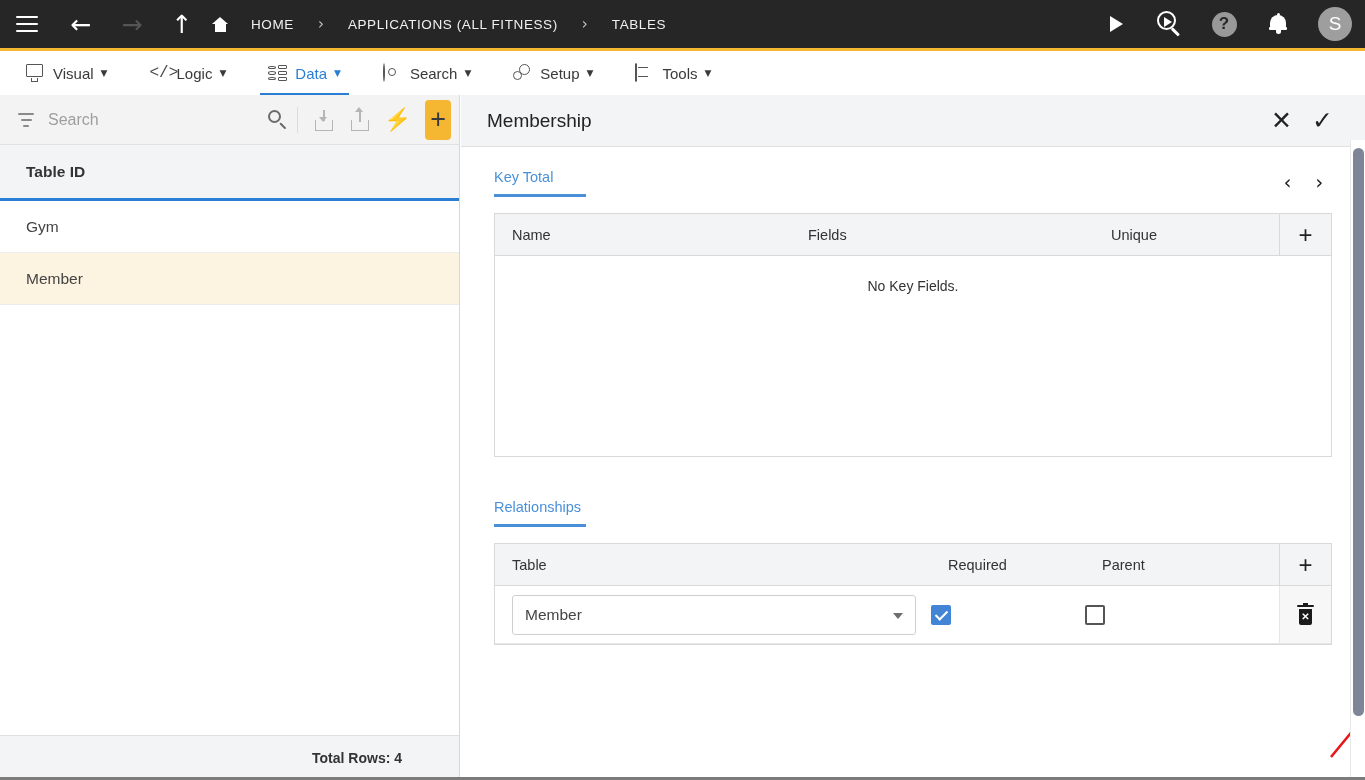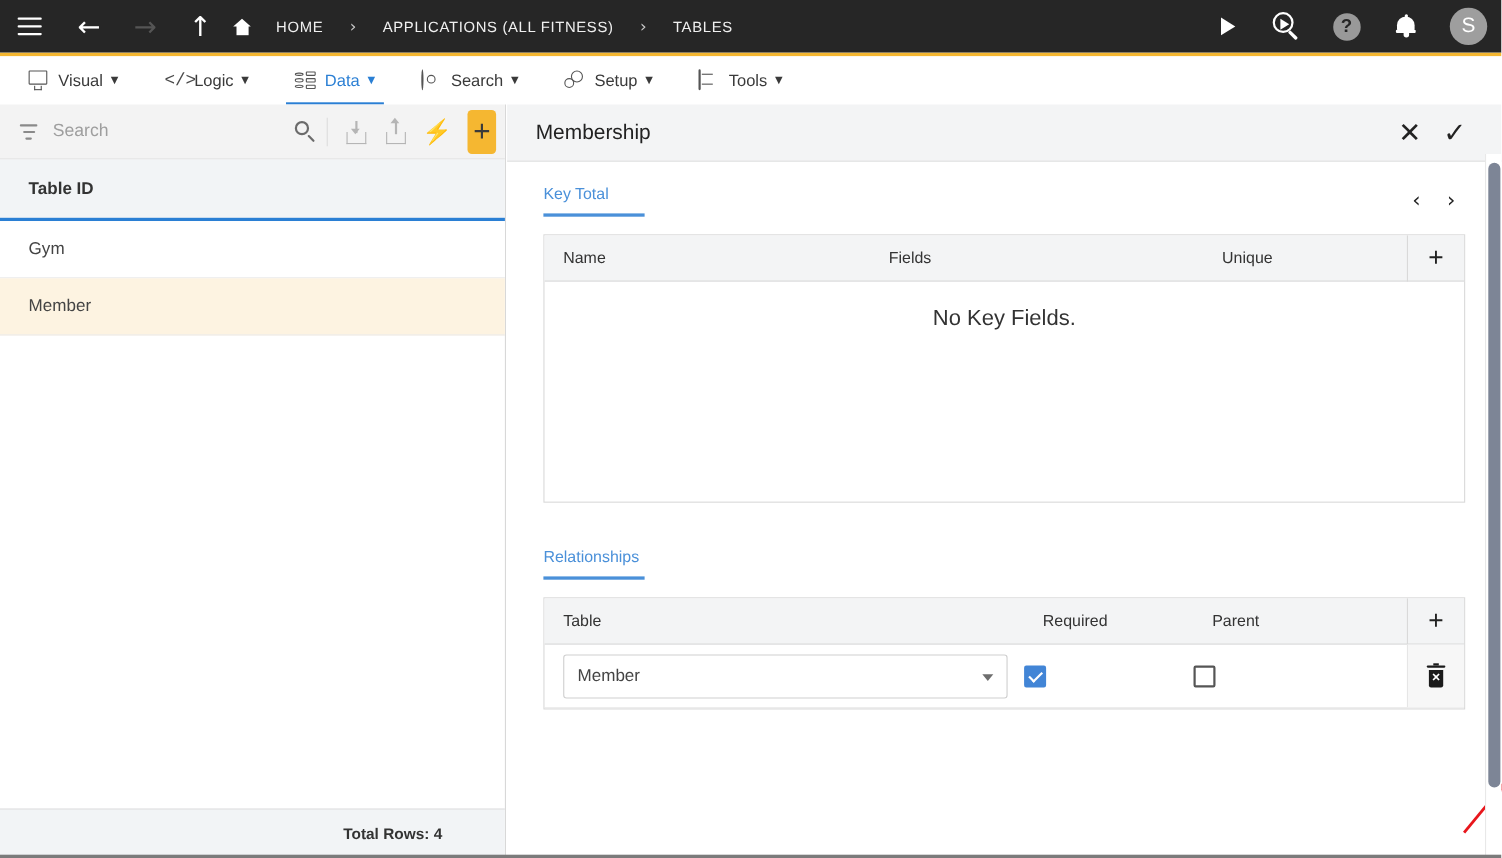--- a/index.html
+++ b/index.html
@@ -181,21 +181,21 @@
   }
   .grid-head{
     display:flex;height:42px;background:#f3f4f5;border-bottom:1px solid #d9d9d9;align-items:center;
     font-size:14.5px;color:#333;
   }
   .gh-cell{padding-left:17px;}
   .gh-plus{
     margin-left:auto;width:52px;height:42px;border-left:1px solid #d9d9d9;
     display:flex;align-items:center;justify-content:center;font-size:24px;color:#222;font-weight:300;
   }
-  .grid-empty{height:200px;display:flex;justify-content:center;padding-top:22px;font-size:20px;color:#333;}
+  .grid-empty{height:200px;display:flex;justify-content:center;padding-top:22px;font-size:14px;color:#333;}
   .grid-row{display:flex;height:58px;align-items:center;border-bottom:1px solid #e6e6e6;}
   .select-cell{padding-left:17px;}
   .select-box{
     width:404px;height:40px;border:1px solid #cfcfcf;border-radius:3px;background:#fff;
     display:flex;align-items:center;padding:0 12px;font-size:15.5px;color:#444;position:relative;
   }
   .sel-caret{
     position:absolute;right:12px;top:17px;width:0;height:0;
     border-left:5.5px solid transparent;border-right:5.5px solid transparent;border-top:6.5px solid #6e6e6e;
   }

